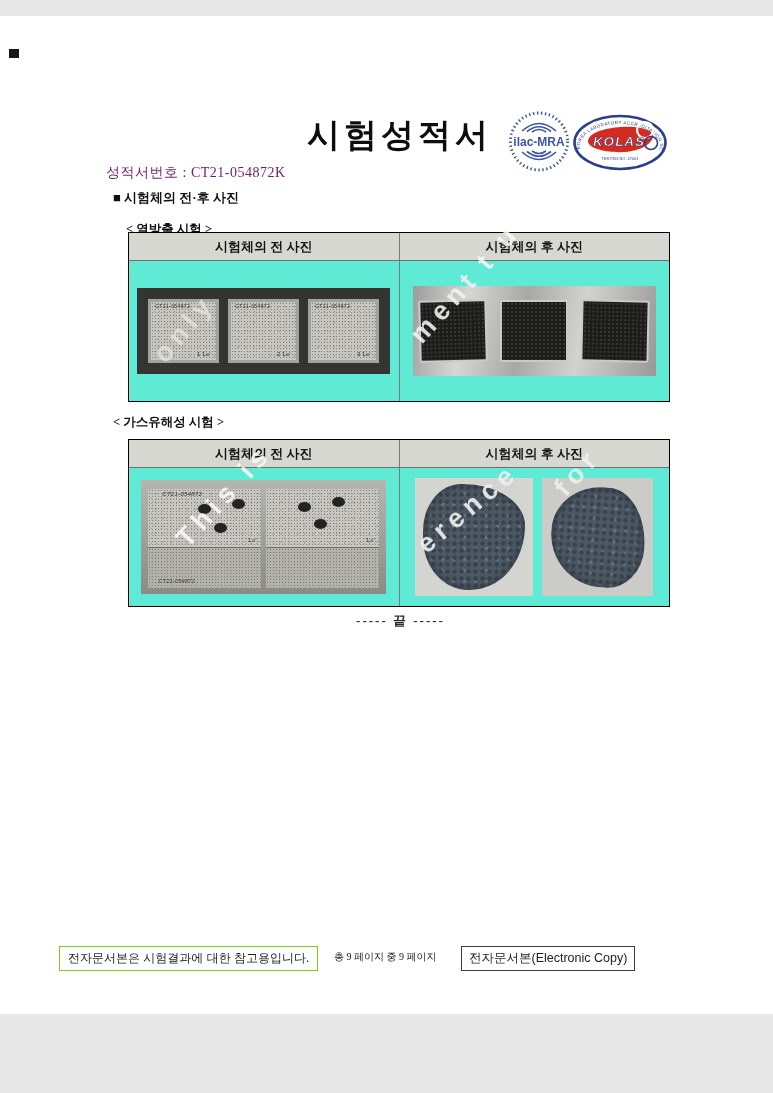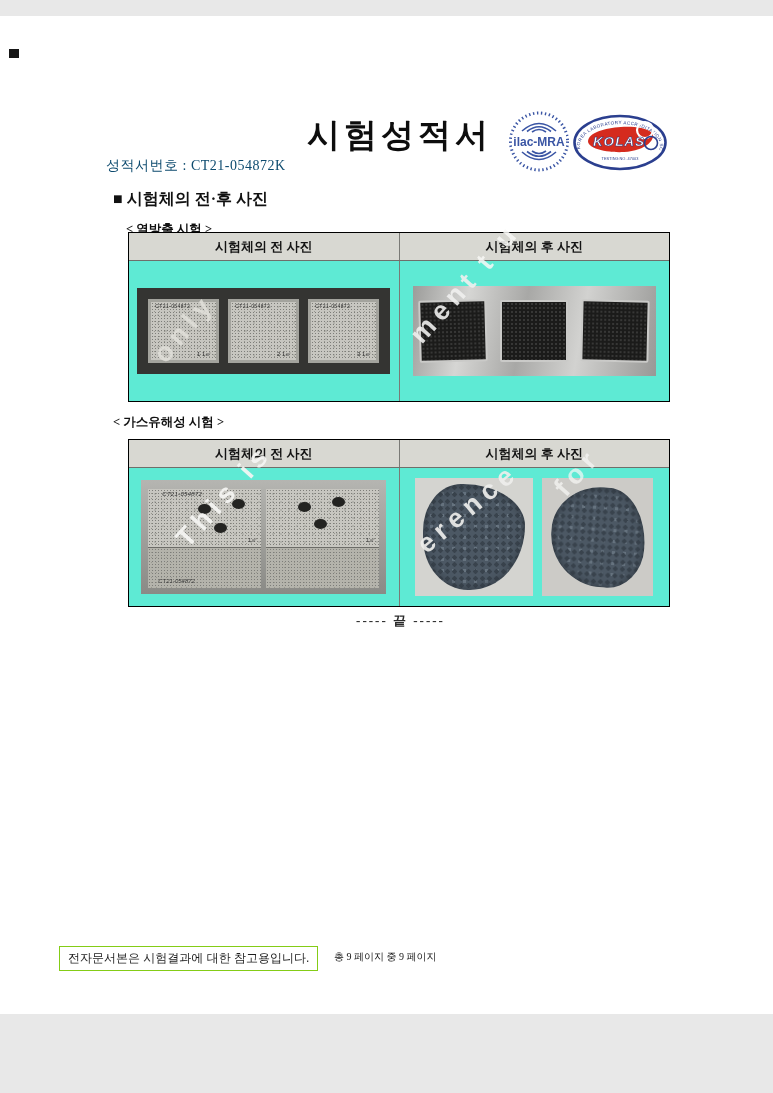--- a/index.html
+++ b/index.html
@@ -3,26 +3,26 @@
 <meta charset="utf-8">
 <style>
   html,body{margin:0;padding:0;background:#e8e8e8;}
   .page{position:relative;width:773px;height:998px;background:#ffffff;margin:16px auto;
         font-family:"Liberation Serif",serif;overflow:hidden;color:#1a1a1a;}
 
   .corner-mark{position:absolute;left:9px;top:33px;width:10px;height:9px;background:#161616;}
 
   .doc-title{position:absolute;left:292px;top:97px;width:215px;text-align:center;
              font-size:33px;font-weight:bold;letter-spacing:4px;color:#0d0d0d;}
-  .report-no{position:absolute;left:106px;top:141px;font-size:14px;letter-spacing:0.5px;color:#0c4a6e;}
+  .report-no{position:absolute;left:106px;top:148px;font-size:14px;letter-spacing:0.5px;color:#701a75;}
 
   .logo-ilac{position:absolute;left:508px;top:94px;width:62px;height:63px;}
   .logo-kolas{position:absolute;left:572px;top:98px;width:96px;height:57px;}
 
-  .sec-heading{position:absolute;left:113px;top:173px;font-size:16px;font-weight:bold;color:#111;}
+  .sec-heading{position:absolute;left:113px;top:173px;font-size:13px;font-weight:bold;color:#111;}
   .sub1{position:absolute;left:126px;top:205px;font-size:12.5px;font-weight:bold;color:#111;}
   .sub2{position:absolute;left:113px;top:398px;font-size:12.5px;font-weight:bold;color:#111;}
 
   .tbl{position:absolute;left:128px;width:540px;border:1px solid #000000;background:#5eead4;}
   .tbl1{top:216px;}
   .tbl2{top:423px;}
   .thead{display:flex;height:27px;background:#d8d8d2;border-bottom:1px solid #6f6f6b;}
   .thead .hcell{flex:1;display:flex;align-items:center;justify-content:center;
                 font-size:13px;font-weight:bold;color:#141414;}
   .tbody{display:flex;}
@@ -235,15 +235,16 @@
 
   <div class="wm wm1">t u</div>
   <div class="wm wm2">only</div>
   <div class="wm wm3">ment</div>
   <div class="wm wm4">This is</div>
   <div class="wm wm5">erence</div>
   <div class="wm wm6">for</div>
 
   <div class="f-notice">전자문서본은 시험결과에 대한 참고용입니다.</div>
   <div class="f-pages">총 9 페이지 중 9 페이지</div>
+  <div class="f-copy">전자문서본(Electronic Copy)</div>
 
   <div class="bottom-scan-line"></div>
 </div>
 
 </body></html>

